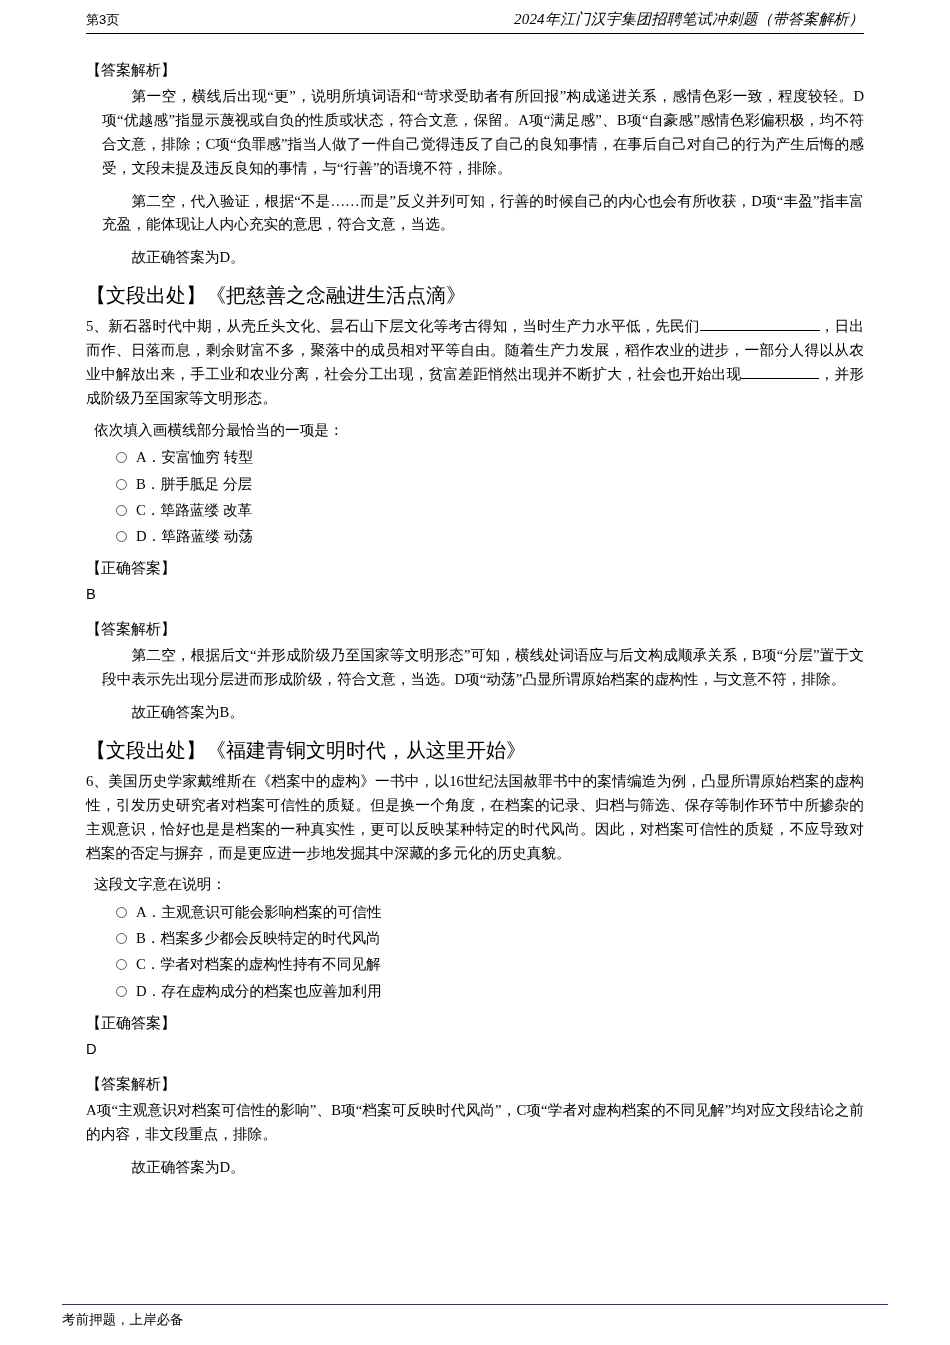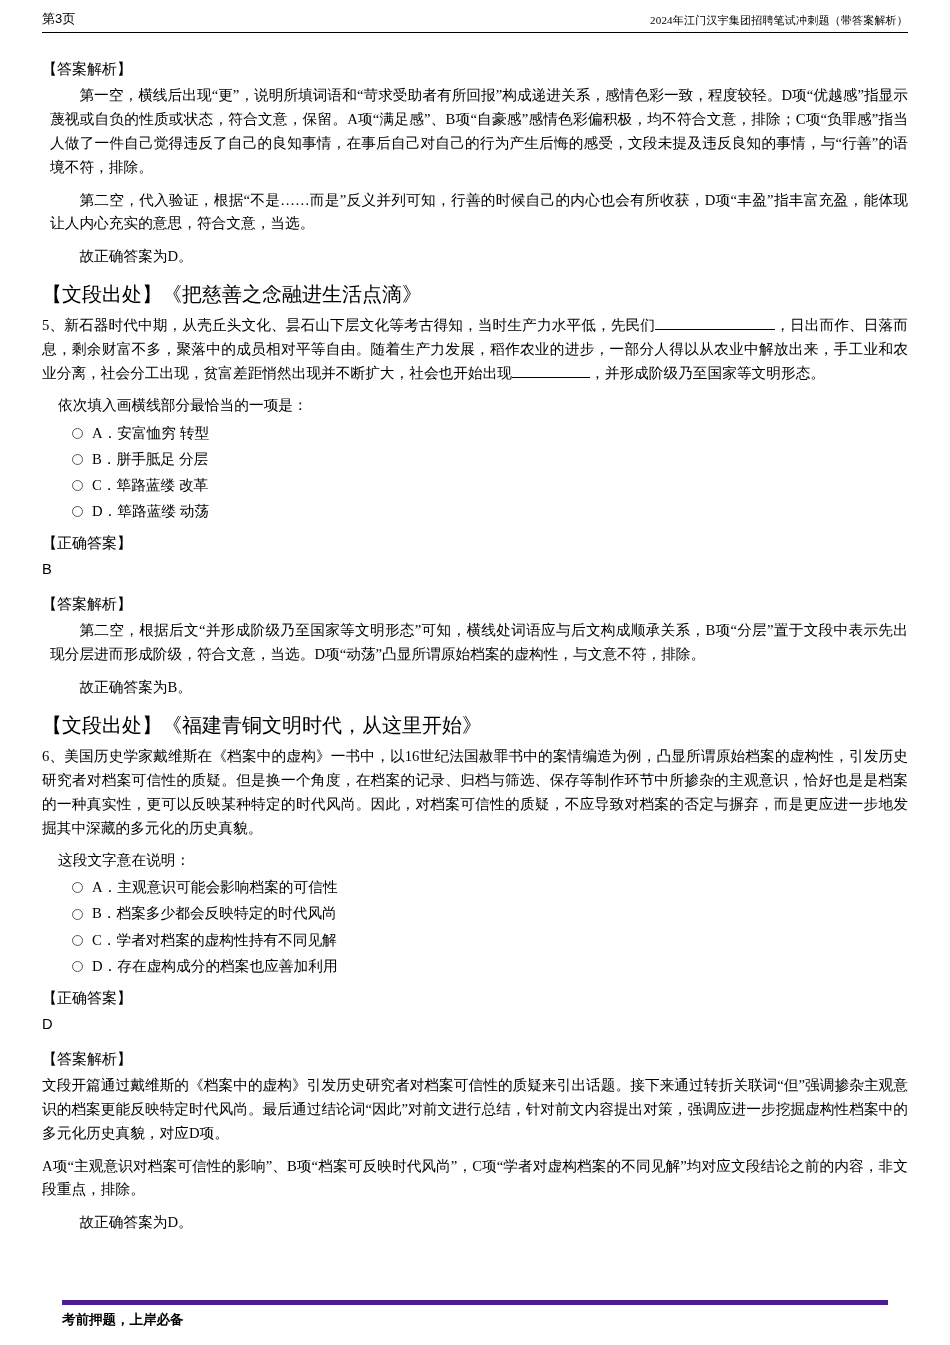--- a/index.html
+++ b/index.html
@@ -13,63 +13,64 @@
     font-family: "Liberation Serif", "DejaVu Serif", serif;
     color: #000000;
     position: relative;
     overflow: hidden;
   }
   .page {
     width: 950px;
     height: 1345px;
     position: relative;
     box-sizing: border-box;
-    padding: 0 42px;
+    padding: 0 86px;
     border-radius: 13px;
   }
   
   .header {
     display: flex;
     align-items: flex-end;
     justify-content: space-between;
     padding-top: 10px;
     padding-bottom: 4px;
     border-bottom: 1px solid #000;
     font-size: 13.5px;
   }
   .header .page-no {
     font-family: "Liberation Sans", sans-serif;
     font-size: 13px;
     color: #000;
   }
   .header .doc-title {
-    font-size: 11px;
+    font-size: 15px;
     letter-spacing: .2px;
+    font-style: italic;
   }
   
   .content {
     padding-top: 14px;
     font-size: 14.7px;
     line-height: 1.62;
     text-align: justify;
   }
   p.para {
-    margin: 0 0 9px 8px;
+    margin: 0 0 9px 16px;
     text-indent: 2em;
   }
   p.noindent {
     margin: 0 0 9px 0;
     text-indent: 0;
   }
   p.q {
     margin: 2px 0 8px 0;
     text-indent: 0;
   }
   p.lead {
-    margin: 4px 0 6px 16px;
+    margin: 4px 0 6px 8px;
     text-indent: 0;
   }
   .source {
     margin: 8px 0 4px 0;
     font-size: 20px;
   }
   .answer-line {
     margin: 0 0 2px 0;
     font-size: 14.7px;
     font-family: "Liberation Sans", sans-serif;
@@ -116,24 +117,23 @@
   }
   
   .footer {
     position: absolute;
     left: 62px;
     right: 62px;
     bottom: 16px;
     display: flex;
     align-items: center;
     justify-content: space-between;
-    border-top: 5px solid #4c1d95;
+    border-top: 1px solid #4c1d95;
     padding-top: 6px;
     font-size: 13.5px;
-    font-weight: bold;
   }
   .footer .code {
     font-family: "Liberation Sans", sans-serif;
     font-size: 13px;
   }
   .footer .code .mono {
     font-family: "Liberation Mono", monospace;
     letter-spacing: .1px;
   }
 </style>
@@ -218,21 +218,20 @@
         <span class="radio"></span>
         <span class="opt-letter">D．</span>
         <span>存在虚构成分的档案也应善加利用</span>
       </li>
     </ul>
 
     <div class="tag">【正确答案】</div>
     <div class="answer-line">D</div>
 
     <div class="tag">【答案解析】</div>
-    <p class="noindent">文段开篇通过戴维斯的《档案中的虚构》引发历史研究者对档案可信性的质疑来引出话题。接下来通过转折关联词“但”强调掺杂主观意识的档案更能反映特定时代风尚。最后通过结论词“因此”对前文进行总结，针对前文内容提出对策，强调应进一步挖掘虚构性档案中的多元化历史真貌，对应D项。</p>
     <p class="noindent">A项“主观意识对档案可信性的影响”、B项“档案可反映时代风尚”，C项“学者对虚构档案的不同见解”均对应文段结论之前的内容，非文段重点，排除。</p>
     <p class="para">故正确答案为D。</p>
 
   </div>
 
   <div class="footer">
     <span>考前押题，上岸必备</span>
   </div>
 
 </div>

